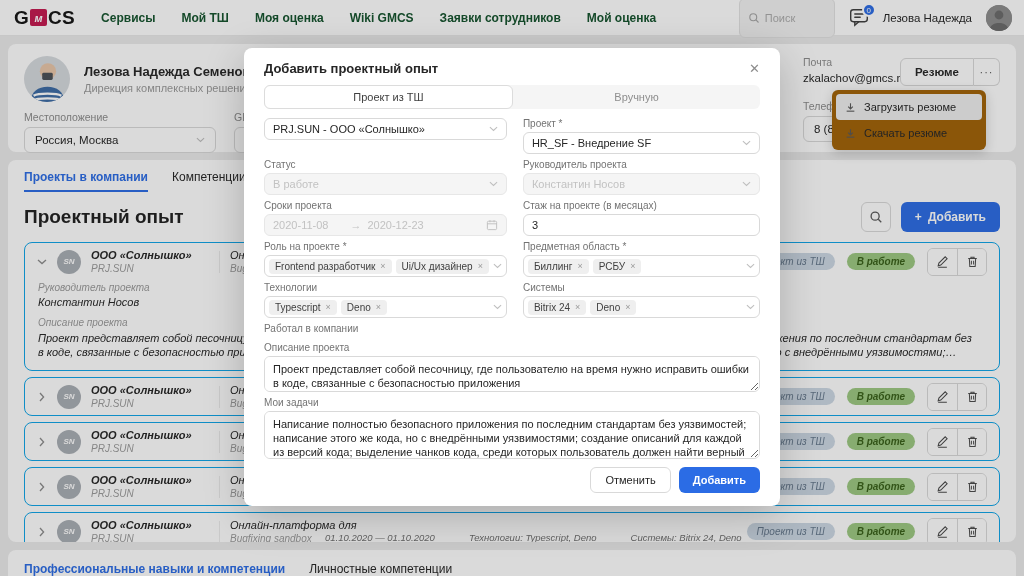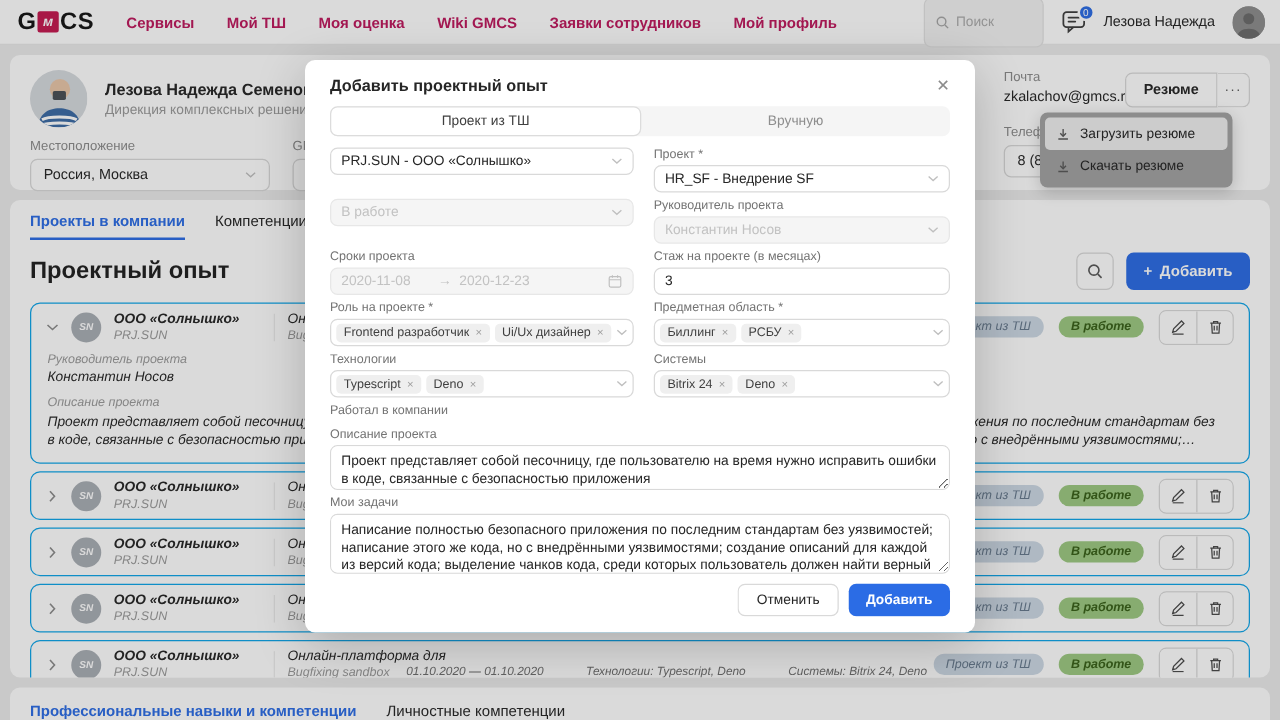--- a/index.html
+++ b/index.html
@@ -9,21 +9,21 @@
 
   
   .navbar { height:36px; background:#fff; display:flex; align-items:center;
     padding:0 12px 0 14px; gap:26px; border-bottom:1px solid #e9e9e9; }
   .logo { display:flex; align-items:center; font-size:19px; font-weight:800;
     letter-spacing:.3px; color:#141414; cursor:pointer; }
   .logo-sq { width:17px; height:17px; background:#c4184f; color:#fff; border-radius:2px;
     display:flex; align-items:center; justify-content:center; font-size:11px;
     font-style:italic; font-weight:700; margin:0 1px; }
   .menu { display:flex; gap:26px; }
-  .menu-item { font-size:12px; font-weight:700; color:#be185d; cursor:pointer; white-space:nowrap; }
+  .menu-item { font-size:12px; font-weight:700; color:#14532d; cursor:pointer; white-space:nowrap; }
   .nav-right { margin-left:auto; display:flex; align-items:center; gap:14px; }
   .search { width:96px; height:40px; background:#f2f2f2; border:1px solid #e2e2e2;
     border-radius:6px; display:flex; align-items:center; gap:5px; padding:0 8px; color:#a6a6a6; }
   .search input { border:none; background:transparent; outline:none; width:58px;
     font-size:11px; color:#595959; font-family:inherit; }
   .search input::placeholder { color:#ababab; }
   .msg { position:relative; color:#3d3d3d; cursor:pointer; }
   .nbadge { position:absolute; top:-5px; right:-7px; min-width:14px; height:14px;
     background:#2b6ce5; border:2px solid #fff; border-radius:8px; color:#fff;
     font-size:8px; display:flex; align-items:center; justify-content:center; padding:0 2px; }
@@ -51,21 +51,21 @@
   .phone-block { position:absolute; left:795px; top:56px; }
   .phone-input { width:168px; height:26px; border:1px solid #d9d9d9; border-radius:6px;
     padding:0 10px; font-size:11.5px; color:#262626; font-family:inherit; outline:none; }
   .resume-group { position:absolute; right:16px; top:14px; display:flex; }
   .resume-btn { height:28px; padding:0 14px; background:#fff; border:1px solid #d9d9d9;
     border-radius:6px 0 0 6px; font-size:11.5px; font-weight:600; color:#262626;
     display:flex; align-items:center; cursor:pointer; }
   .more-btn { width:26px; height:28px; background:#fff; border:1px solid #d9d9d9; border-left:none;
     border-radius:0 6px 6px 0; display:flex; align-items:center; justify-content:center;
     font-size:11px; color:#595959; letter-spacing:1px; cursor:pointer; }
-  .resume-menu { position:absolute; right:30px; top:46px; width:154px; background:#a3a3a3;
+  .resume-menu { position:absolute; right:30px; top:46px; width:154px; background:#a16207;
     border-radius:6px; box-shadow:0 3px 12px rgba(0,0,0,.18); padding:4px; z-index:5; }
   .rm-item { display:flex; align-items:center; gap:8px; padding:7px 9px; border-radius:4px;
     font-size:11px; color:#262626; cursor:pointer; }
   .rm-item.hl { background:#efefef; }
   .rm-item svg { color:#595959; }
 
   
   .main-card { margin-top:8px; padding:10px 16px; height:382px; overflow:hidden; }
   .ptabs { display:flex; gap:24px; }
   .ptab { font-size:12px; color:#262626; padding-bottom:6px; cursor:pointer; white-space:nowrap; }
@@ -156,21 +156,21 @@
     <span>G</span>
     <span class="logo-sq">м</span>
     <span>CS</span>
   </div>
   <nav class="menu">
     <span class="menu-item">Сервисы</span>
     <span class="menu-item">Мой ТШ</span>
     <span class="menu-item">Моя оценка</span>
     <span class="menu-item">Wiki GMCS</span>
     <span class="menu-item">Заявки сотрудников</span>
-    <span class="menu-item">Мой профиль</span>
+    <span class="menu-item">Мой оценка</span>
   </nav>
   <div class="nav-right">
     <div class="search">
       <span>
         <svg width="12" height="12" viewBox="0 0 16 16" fill="none" stroke="currentColor" stroke-width="1.5">
             <circle cx="7" cy="7" r="4.6"></circle>
             <path d="M10.6 10.6 14 14"></path>
           </svg>
       </span>
       <input placeholder="Поиск" style="">
@@ -566,20 +566,21 @@
         <span>HR_SF - Внедрение SF</span>
         <span class="chev-ico">
             <svg width="9" height="6" viewBox="0 0 10 6" fill="none" stroke="currentColor" stroke-width="1.2">
               <path d="M1 1l4 3.6L9 1"></path>
             </svg>
           </span>
       </div>
     </div>
 
     <div class="m-field">
+      <div class="m-label">Статус</div>
       <div class="m-control disabled">
         <span>В работе</span>
         <span class="chev-ico">
             <svg width="9" height="6" viewBox="0 0 10 6" fill="none" stroke="currentColor" stroke-width="1.2">
               <path d="M1 1l4 3.6L9 1"></path>
             </svg>
           </span>
       </div>
     </div>
     <div class="m-field">

